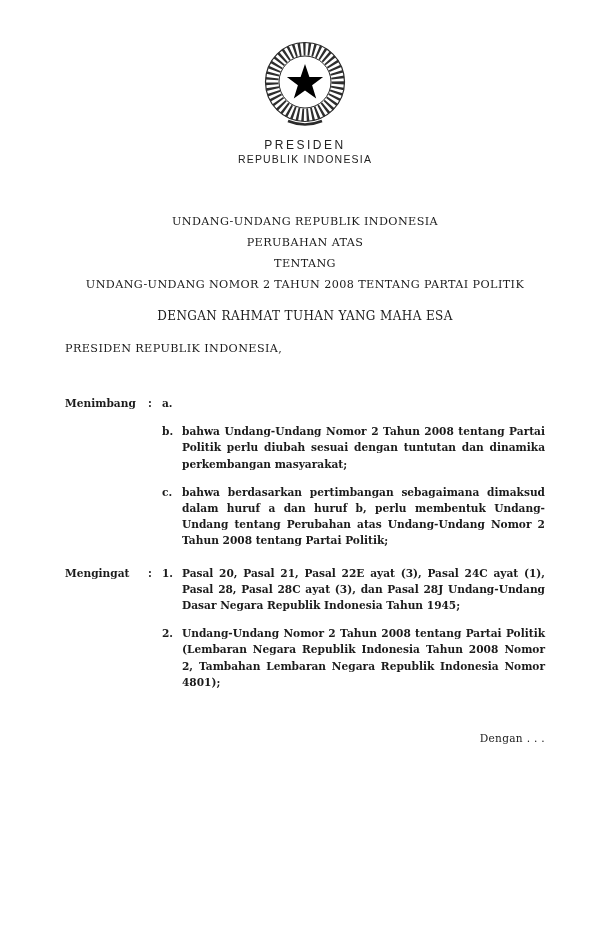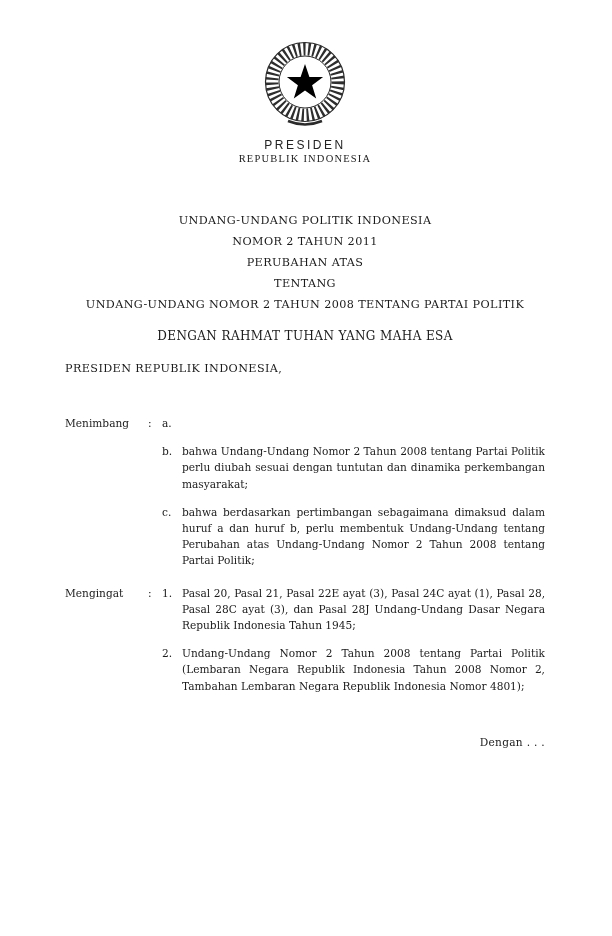--- a/index.html
+++ b/index.html
@@ -20,40 +20,40 @@
   .emblem-svg { display: inline-block; }
   .emblem-line1 {
     font-family: "Liberation Sans", sans-serif;
     font-size: 12px;
     letter-spacing: 2.5px;
     color: #222;
     margin-top: 4px;
     font-stretch: condensed;
   }
   .emblem-line2 {
-    font-family: Liberation Serif, serif;
+    font-family: Liberation Sans, sans-serif;
     font-size: 10.5px;
     letter-spacing: 1.2px;
     color: #222;
     margin-top: 1px;
   }
 
   
   .title-block {
     margin-top: 46px;
     text-align: center;
     font-size: 11.2px;
     letter-spacing: 0.4px;
     line-height: 21px;
   }
   .invocation { margin-top: 11px; text-align: center; font-size: 12px; letter-spacing: 0.4px; line-height: 21px; }
   .authority  { margin-top: 11px; font-size: 11.2px; letter-spacing: 0.4px; line-height: 21px; }
 
   
-  .clause-section { margin-top: 36px; }
+  .clause-section { margin-top: 36px; font-weight: bold; }
   .clause-section.secondary { margin-top: 16px; }
   .clause-row {
     display: grid;
     grid-template-columns: 83px 14px 20px 1fr;
     margin-bottom: 12px;
     font-size: 10.6px;
     line-height: 16.2px;
   }
   .clause-row:last-child { margin-bottom: 0; }
   .clause-label { text-align: left; }
@@ -80,22 +80,21 @@
       <circle cx="48" cy="44" r="33" fill="none" stroke="#2e2e2e" stroke-width="13" stroke-dasharray="2.2 2.6"></circle>
       <circle cx="48" cy="44" r="26" fill="none" stroke="#2b2b2b" stroke-width="1"></circle>
       <polygon points="48,26 52.4,38.9 66.1,39.1 55.1,47.3 59.2,60.4 48,52.5 36.8,60.4 40.9,47.3 29.9,39.1 43.6,38.9" fill="#000000"></polygon>
       <path d="M31 83 Q48 90 65 83" stroke="#2b2b2b" stroke-width="2.5" fill="none"></path>
     </svg>
     <div class="emblem-line1">PRESIDEN</div>
     <div class="emblem-line2">REPUBLIK INDONESIA</div>
   </div>
 
   <div class="title-block">
-    <div>UNDANG-UNDANG POLITIK INDONESIA</div>
-    <div>NOMOR 2 TAHUN 2011</div>
+    <div>UNDANG-UNDANG REPUBLIK INDONESIA</div>
     <div>PERUBAHAN ATAS</div>
     <div>TENTANG</div>
     <div>UNDANG-UNDANG NOMOR 2 TAHUN 2008 TENTANG PARTAI POLITIK</div>
   </div>
 
   <div class="invocation">DENGAN RAHMAT TUHAN YANG MAHA ESA</div>
   <div class="authority">PRESIDEN REPUBLIK INDONESIA,</div>
 
   <div class="clause-section">
     <div class="clause-row">

